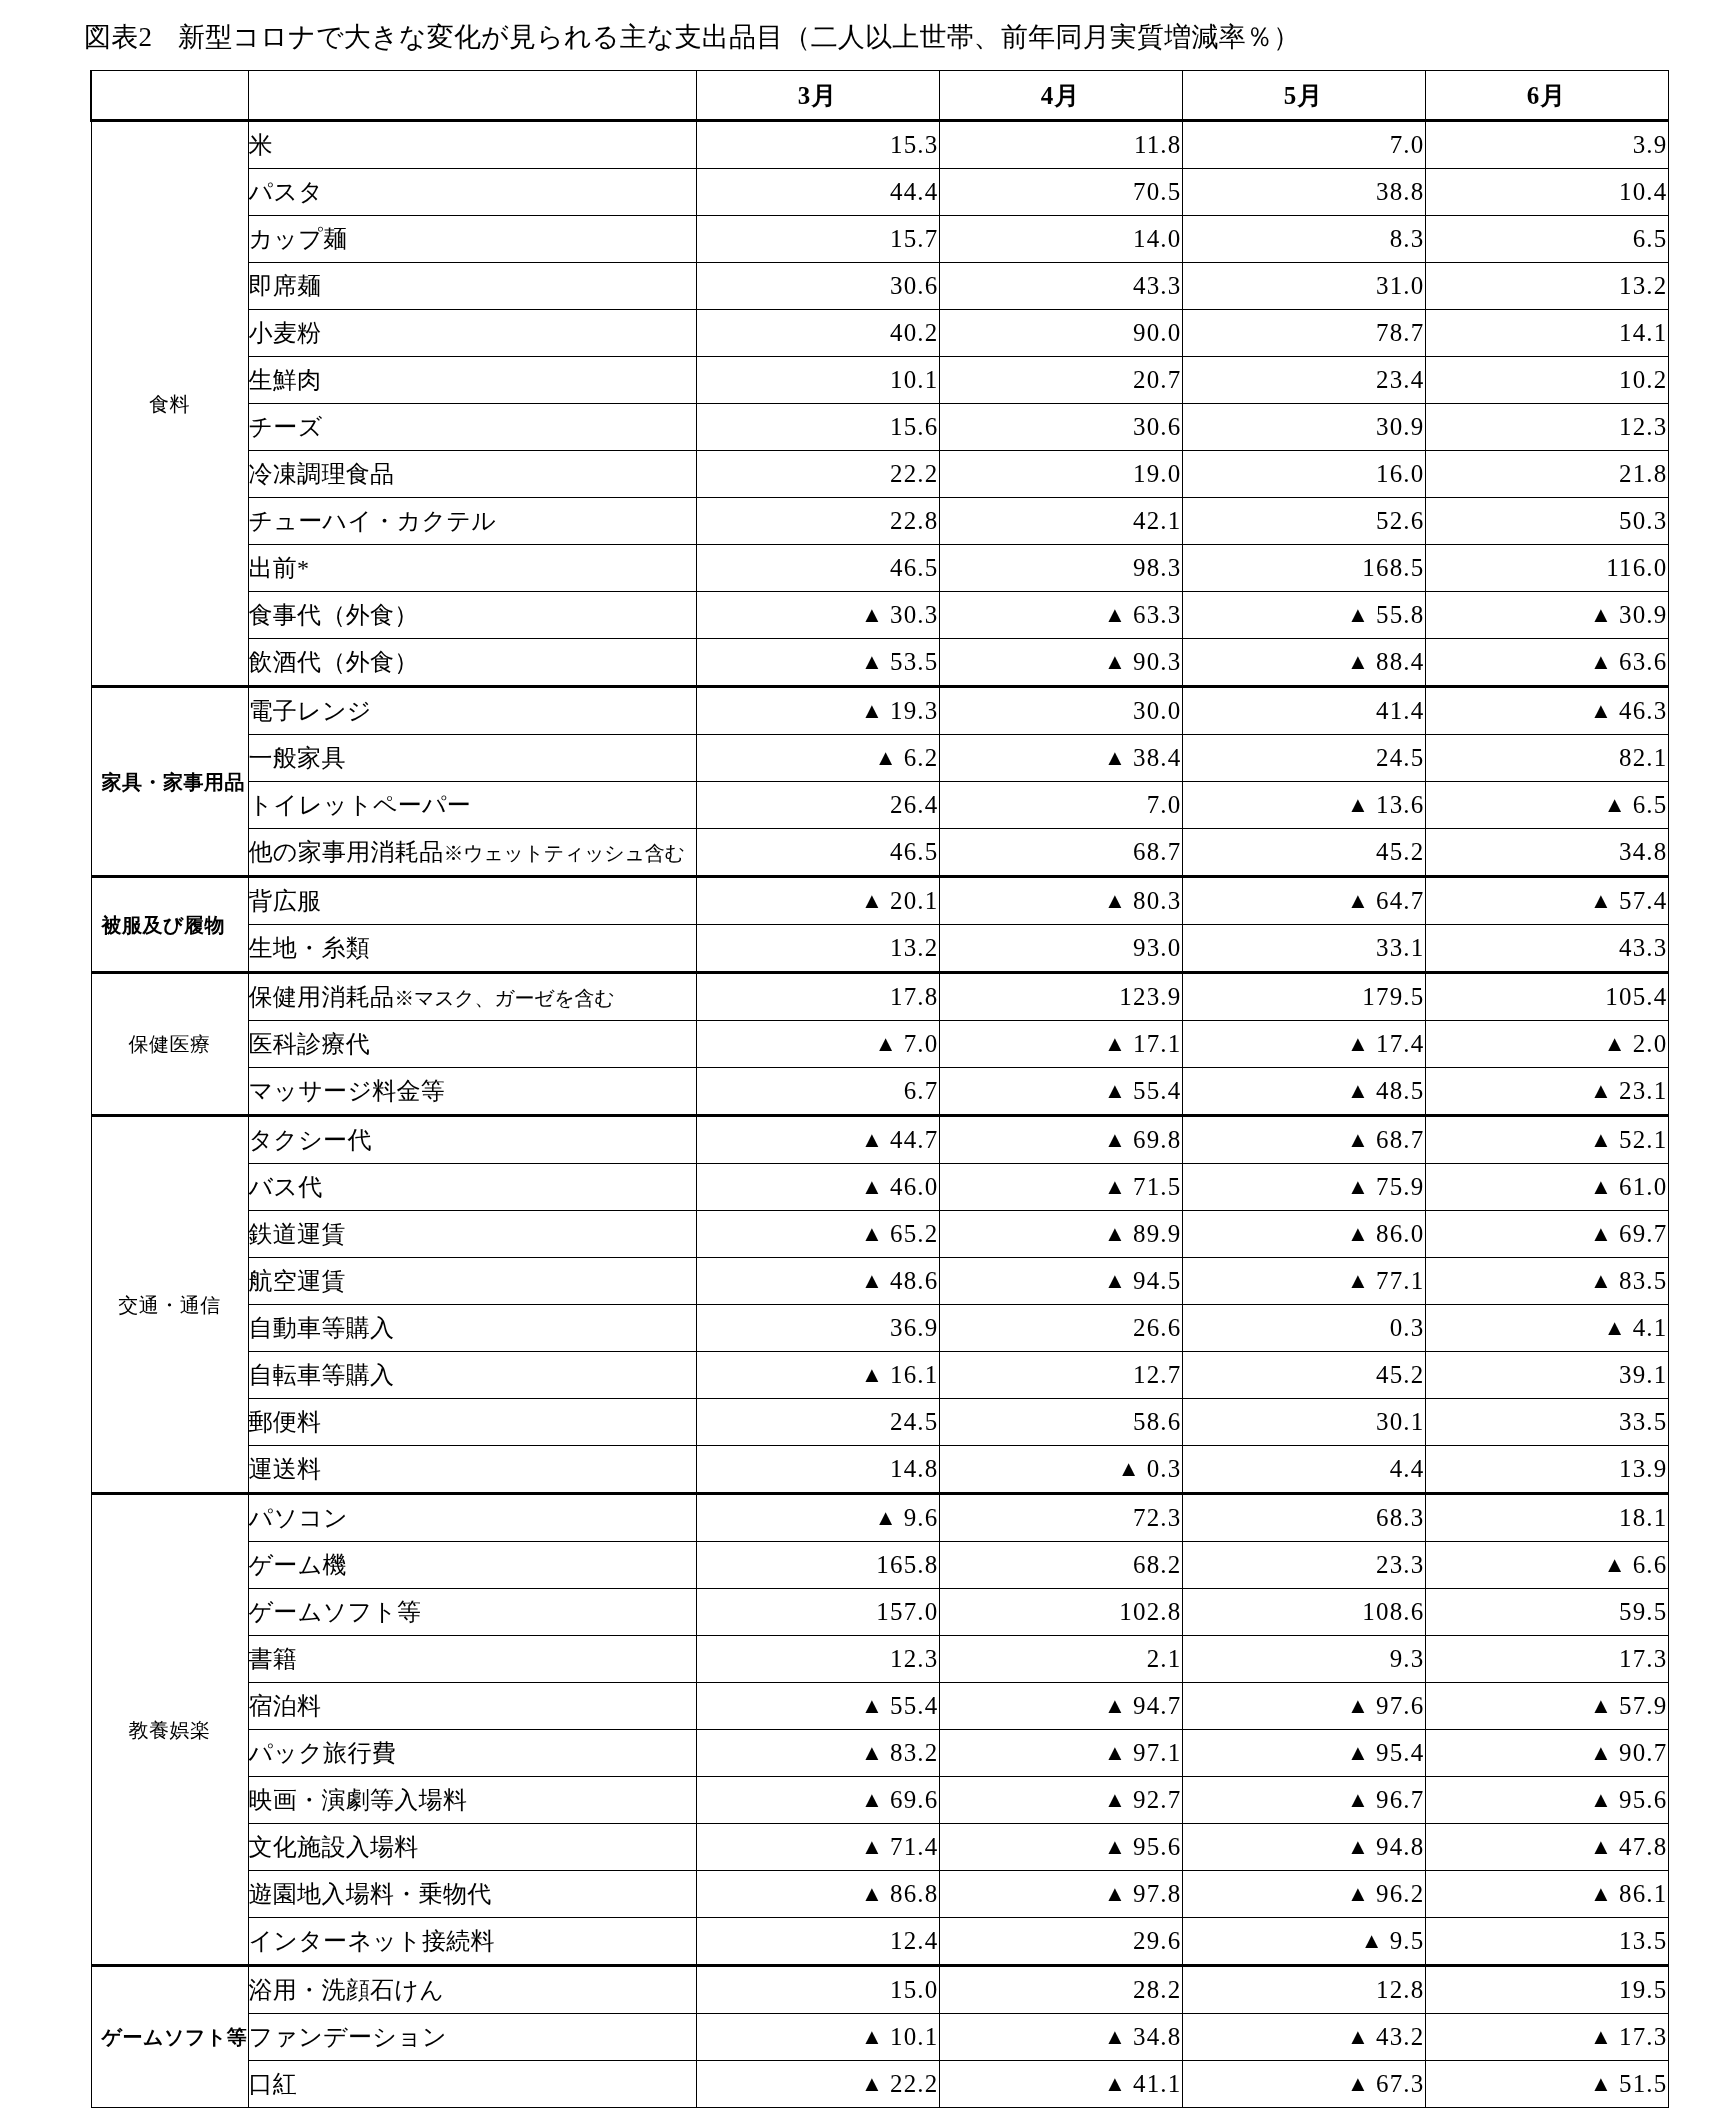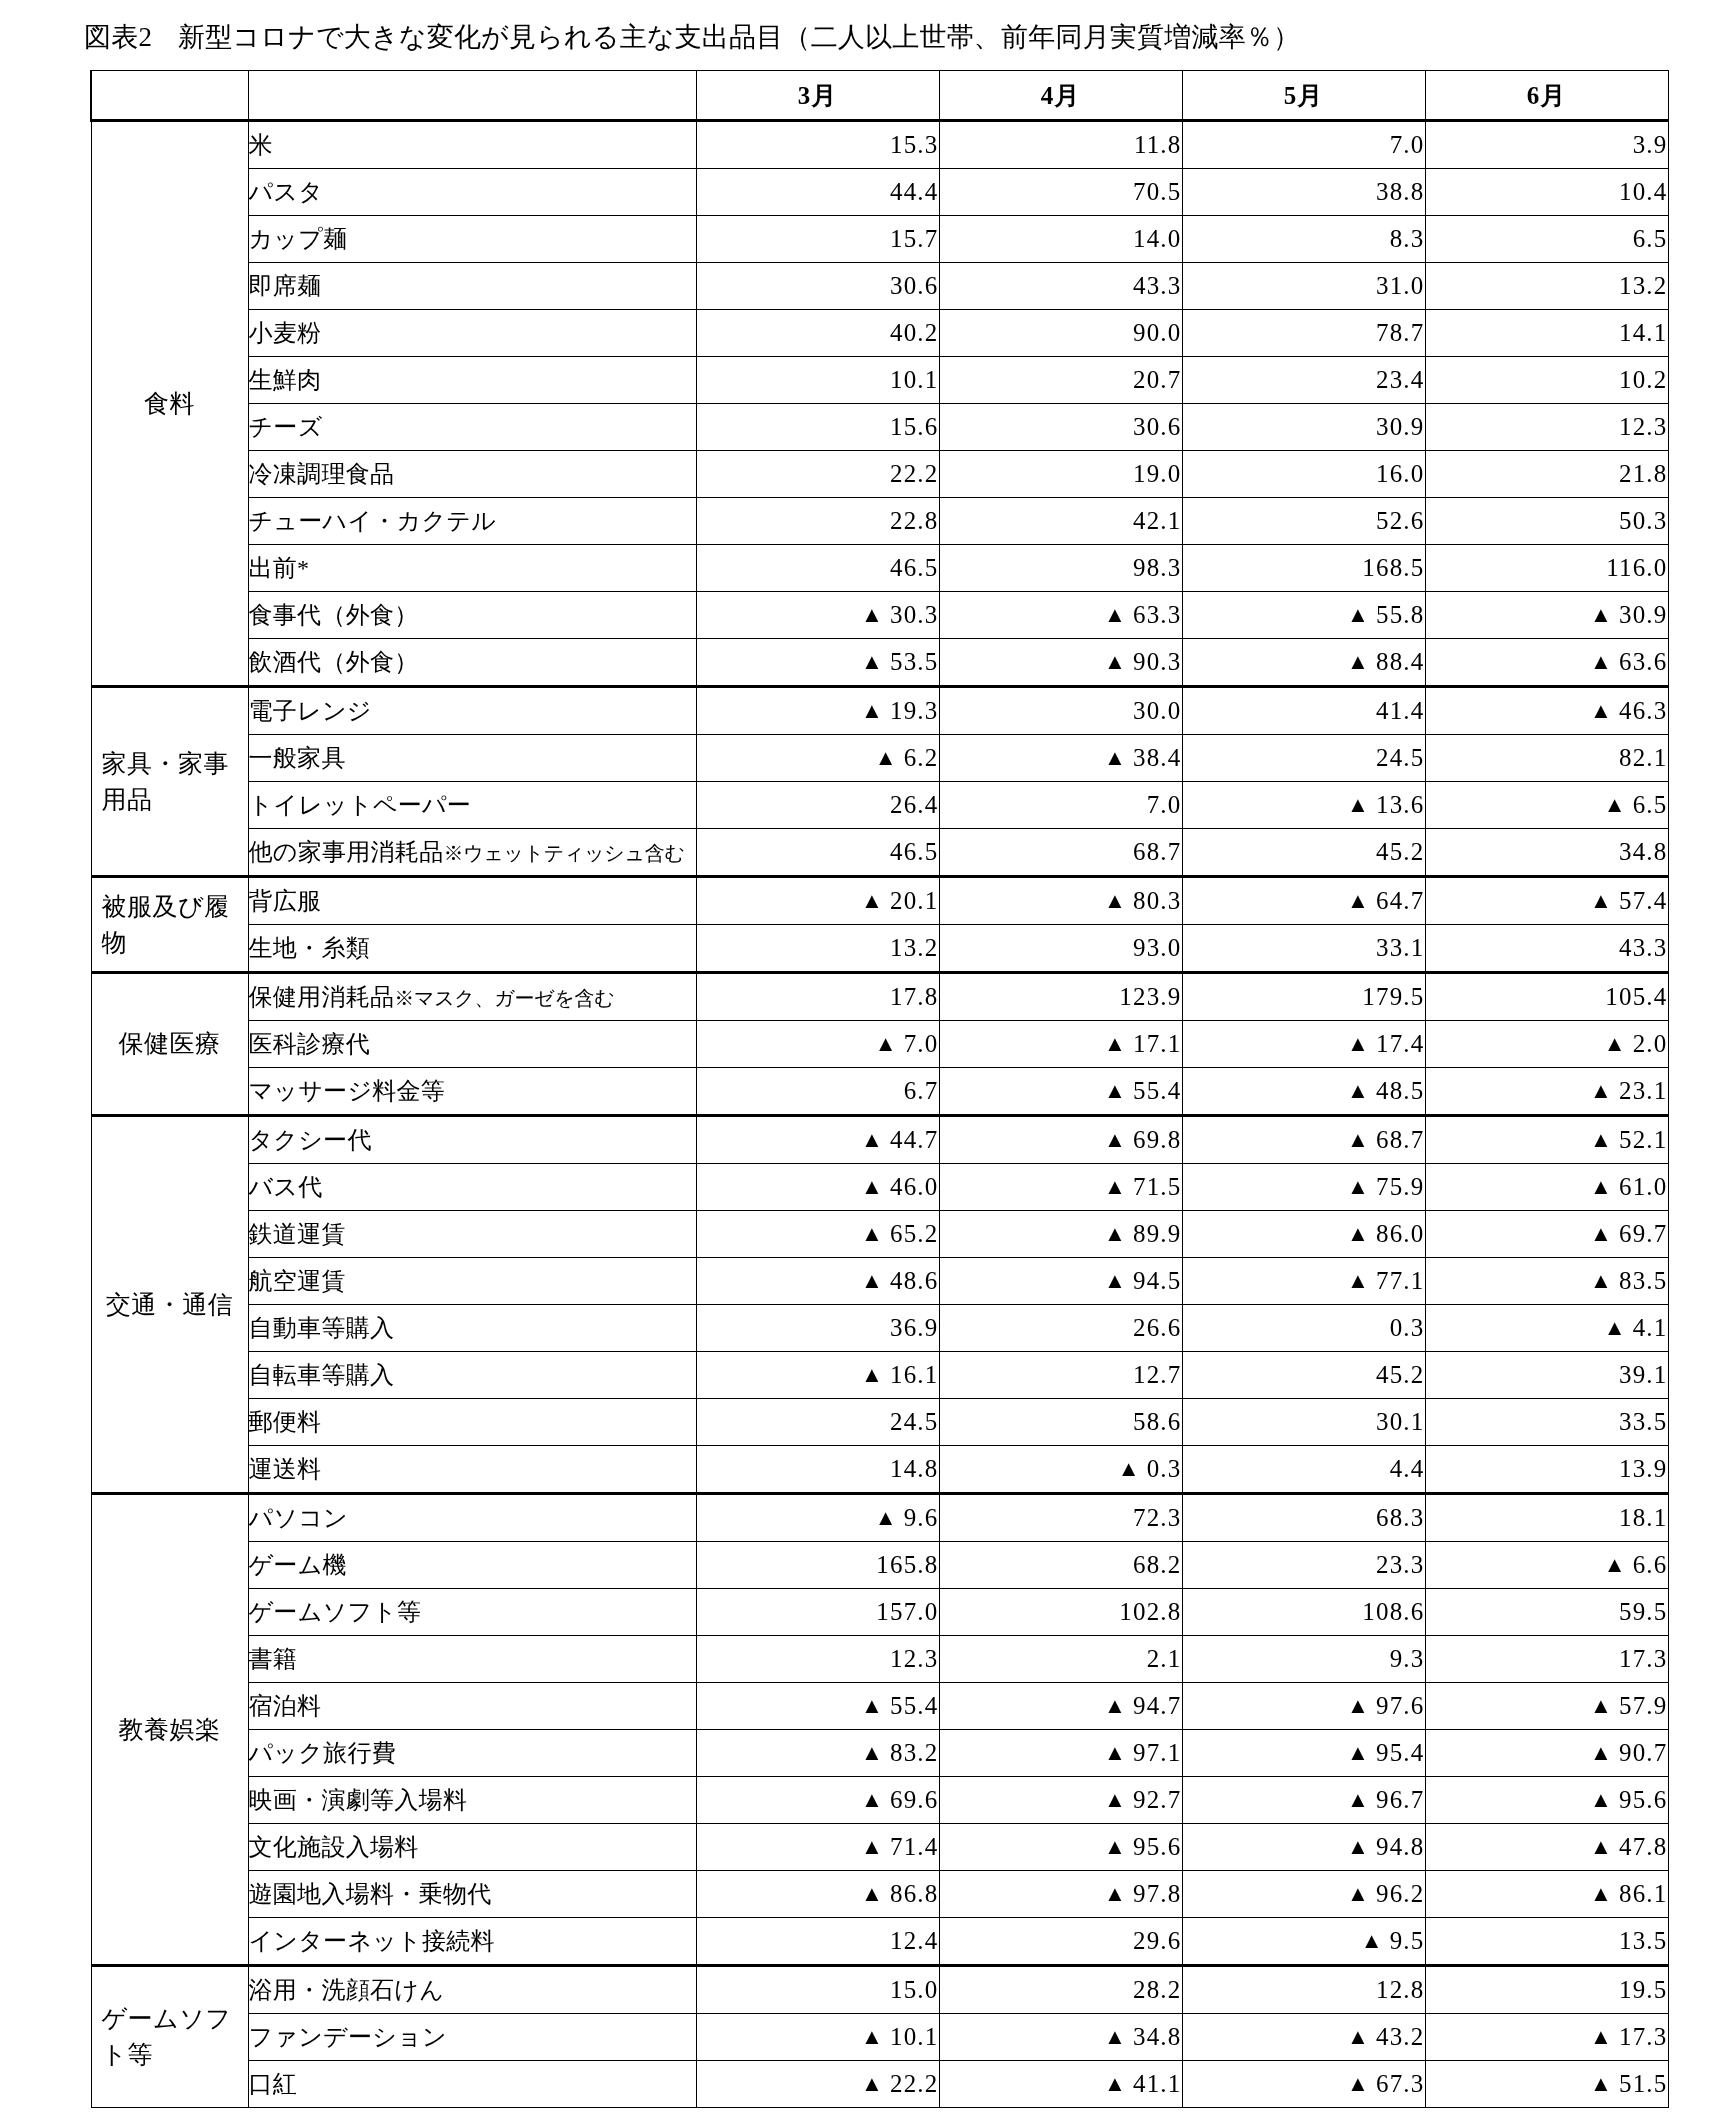--- a/index.html
+++ b/index.html
@@ -55,29 +55,30 @@
   }
   table.data-table tr.header-row th {
     height: 48px;
     text-align: center;
     font-weight: bold;
     font-size: 25px;
     letter-spacing: 1px;
   }
   td.cat-cell {
     text-align: center;
-    font-size: 25px;
+    font-size: 20px;
     line-height: 36px;
     letter-spacing: 0.5px;
     padding: 0 4px;
     border-right-width: 2px;
   }
   td.cat-cell.wrap2 {
     text-align: left;
     padding-left: 10px;
+    font-weight: bold;
   }
   td.item-cell {
     height: 46px;
     text-align: left;
     padding-left: 12px;
     font-size: 24px;
     letter-spacing: 0.3px;
     white-space: nowrap;
     overflow: hidden;
   }

